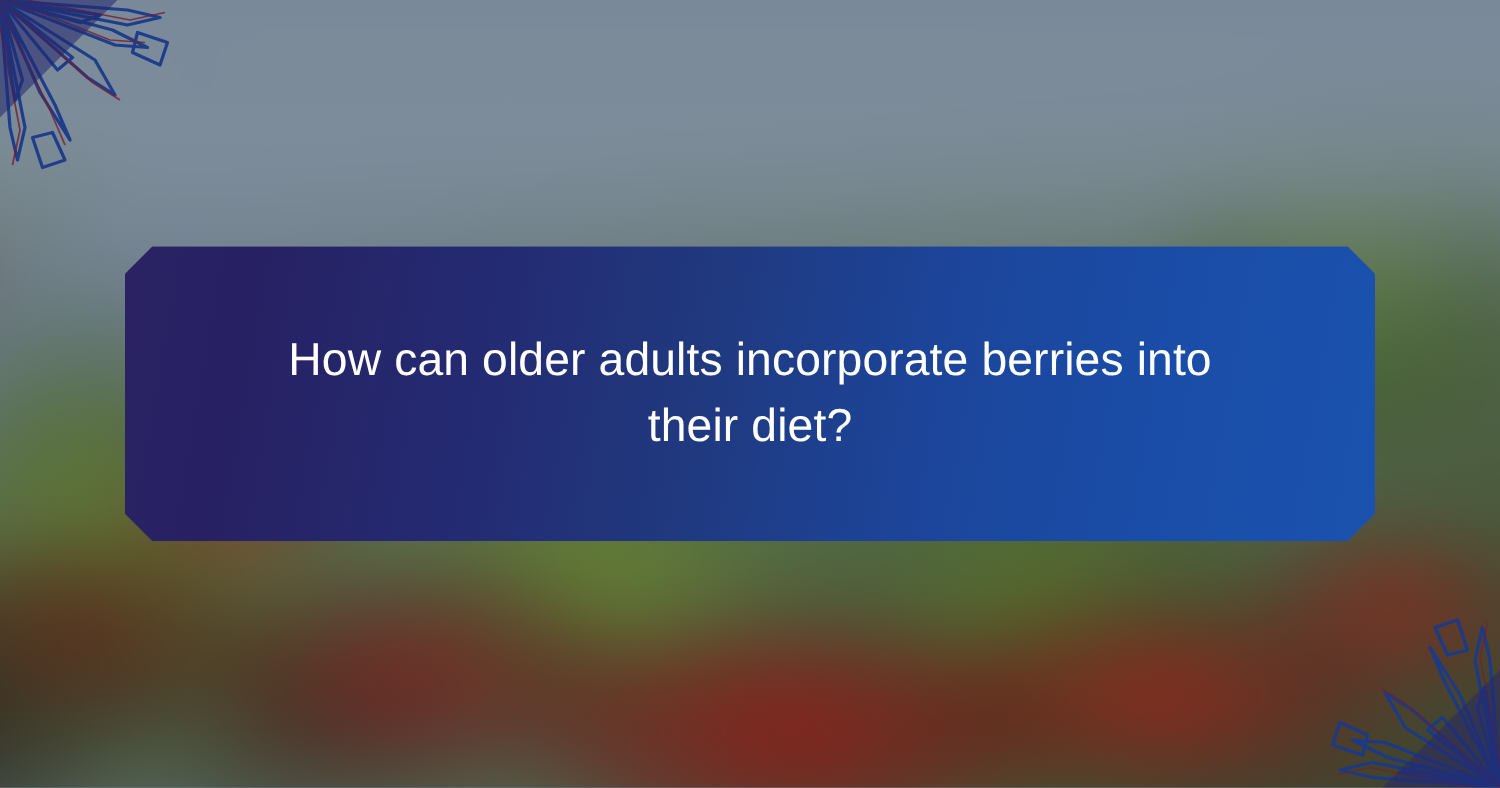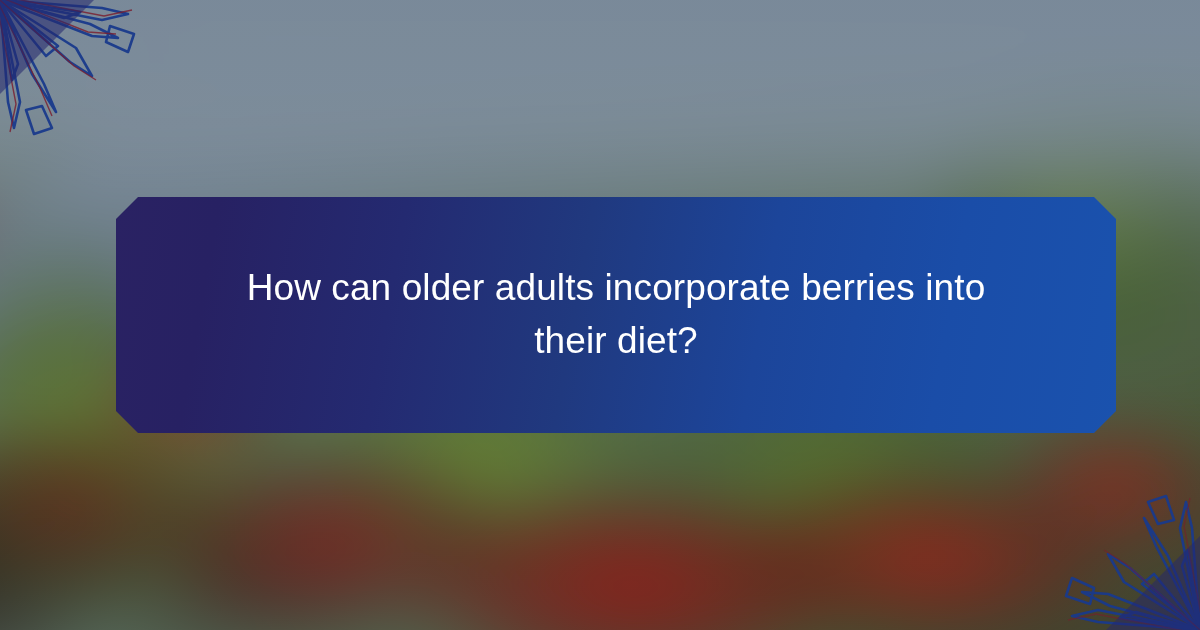--- a/index.html
+++ b/index.html
@@ -85,21 +85,21 @@
     pointer-events: none;
   }
   .ornament svg { display: block; width: 100%; height: 100%; }
 
   .ornament-tl { top: -48px; left: -48px; }
   .ornament-br { right: -48px; bottom: -48px; transform: rotate(180deg); }
 
   
   .quote-card {
     position: absolute;
-    left: 116px;
+    left: 100px;
     top: 197px;
     width: 1000px;
     height: 236px;
     background: linear-gradient(100deg,
       #2a2263 0%,
       #272163 10%,
       #242a71 28%,
       #20397f 46%,
       #1c459a 64%,
       #1a4da8 82%,

